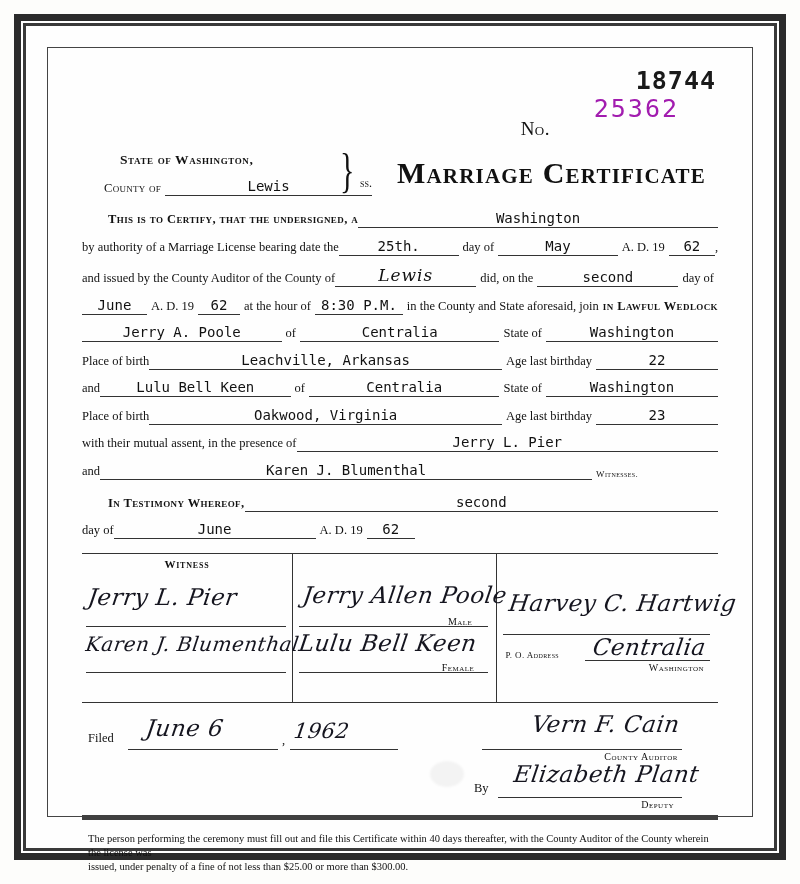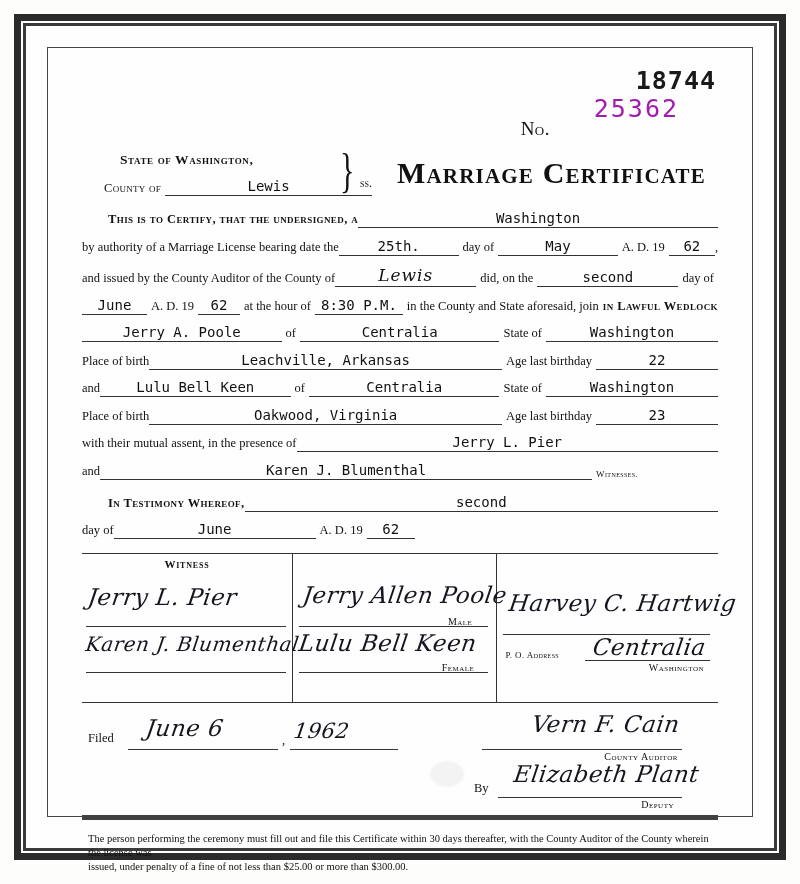--- a/index.html
+++ b/index.html
@@ -407,20 +407,20 @@
 
           <div style="position:absolute; left:392px; top:78px; font-size:12.5px;">By</div>
           <div class="hand" style="position:absolute; left:432px; top:58px;">Elizabeth Plant</div>
           <div class="sigline" style="position:absolute; left:416px; right:36px; top:94px;"></div>
           <div class="tiny" style="position:absolute; right:44px; top:96px;">Deputy</div>
 
           <div class="smudge" style="left:348px; top:58px;"></div>
         </div>
 
         <div class="footnote">
-          <div>The person performing the ceremony must fill out and file this Certificate within 30 days thereafter, with the County Auditor of the County wherein the license was</div>
+          <div>The person performing the ceremony must fill out and file this Certificate within 40 days thereafter, with the County Auditor of the County wherein the license was</div>
           <div>issued, under penalty of a fine of not less than $25.00 or more than $300.00.</div>
         </div>
 
       </div>
     </div>
   </div>
 </div>
 
 </body></html>

